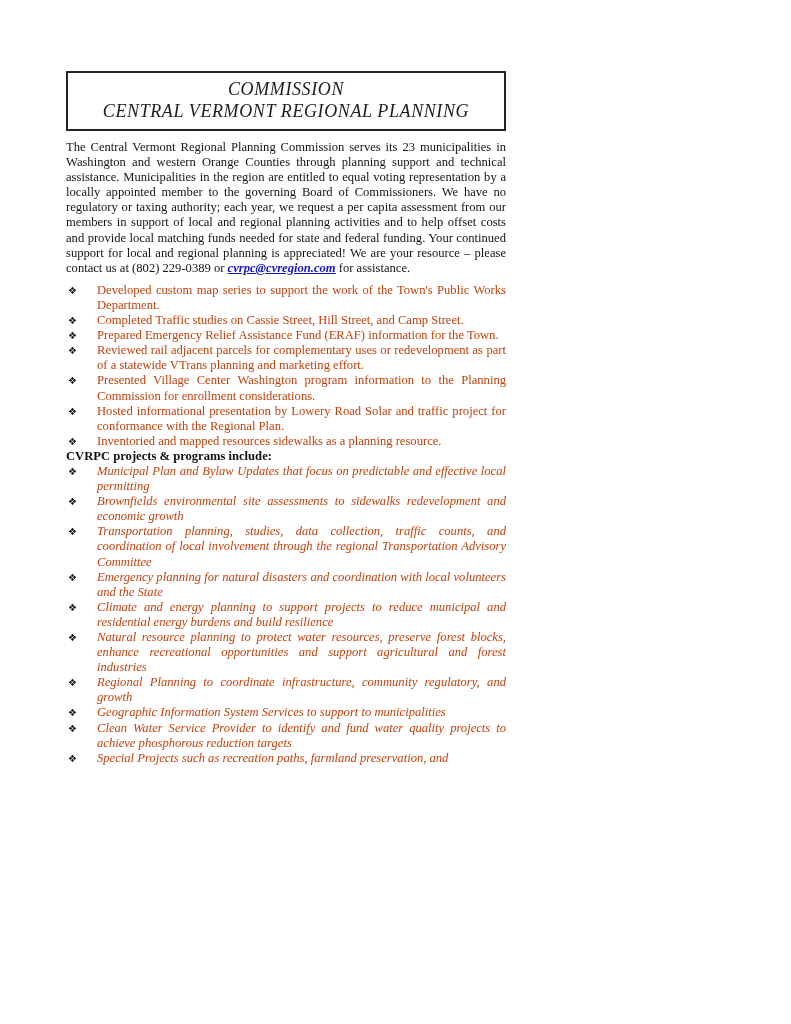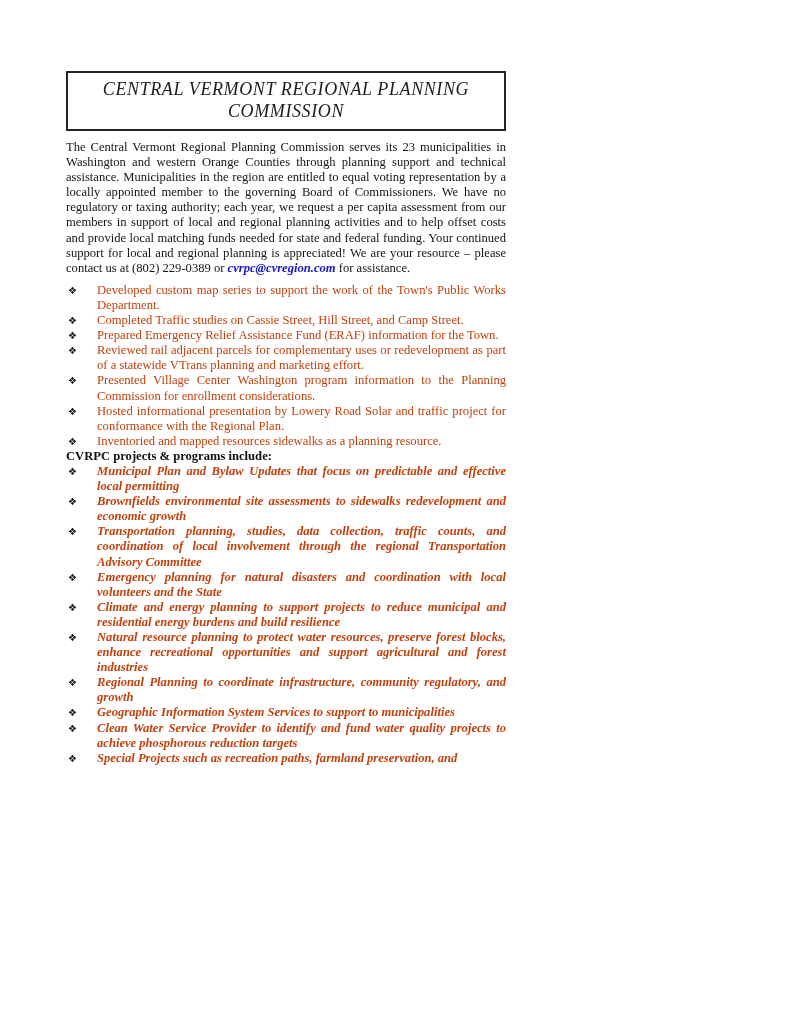--- a/index.html
+++ b/index.html
@@ -36,20 +36,21 @@
     margin-bottom: 7px;
     font-size: 12.6px;
     line-height: 15.1px;
     text-align: justify;
     color: #141414;
   }
   .email-link {
     color: #1414cc;
     font-style: italic;
     font-weight: bold;
+    text-decoration: underline;
     cursor: pointer;
   }
   .section-heading {
     margin: 0;
     font-size: 12.6px;
     line-height: 15.1px;
     font-weight: bold;
     color: #101010;
   }
   ul.diamond-list {
@@ -71,31 +72,30 @@
     padding-left: 2px;
     color: #101010;
   }
   ul.diamond-list .li-text {
     flex: 1 1 auto;
     text-align: justify;
     color: #c2410c;
   }
   ul.diamond-list.italic-items .li-text {
     font-style: italic;
-    font-weight: bold;
   }
 </style>
 </head>
 <body>
 
 <div class="doc-column">
 
   <div class="title-box">
+    <div class="title-line">COMMISSION</div>
     <div class="title-line">CENTRAL VERMONT REGIONAL PLANNING</div>
-    <div class="title-line">COMMISSION</div>
   </div>
 
   <p class="intro"><span>The Central Vermont Regional Planning Commission serves its 23 municipalities in Washington and western Orange Counties through planning support and technical assistance. Municipalities in the region are entitled to equal voting representation by a locally appointed member to the governing Board of Commissioners.  We have no regulatory or taxing authority; each year, we request a per capita assessment from our members in support of local and regional planning activities and to help offset costs and provide local matching funds needed for state and federal funding.  Your continued support for local and regional planning is appreciated!  We are your resource – please contact us at (802) 229-0389 or </span><span class="email-link">cvrpc@cvregion.com</span><span> for assistance.</span></p>
 
   <div>
     <ul class="diamond-list">
         <li>
           <span class="bullet">❖</span>
           <span class="li-text">Developed custom map series to support the work of the Town's Public Works Department.</span>
         </li>

